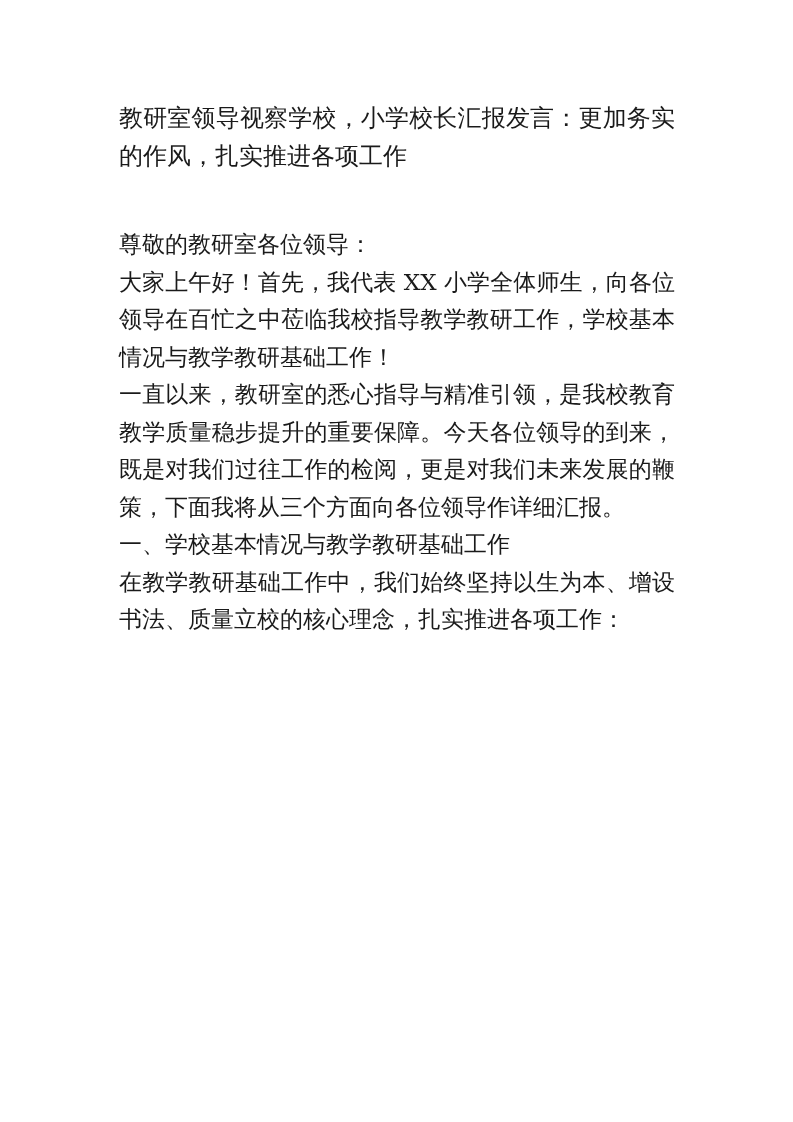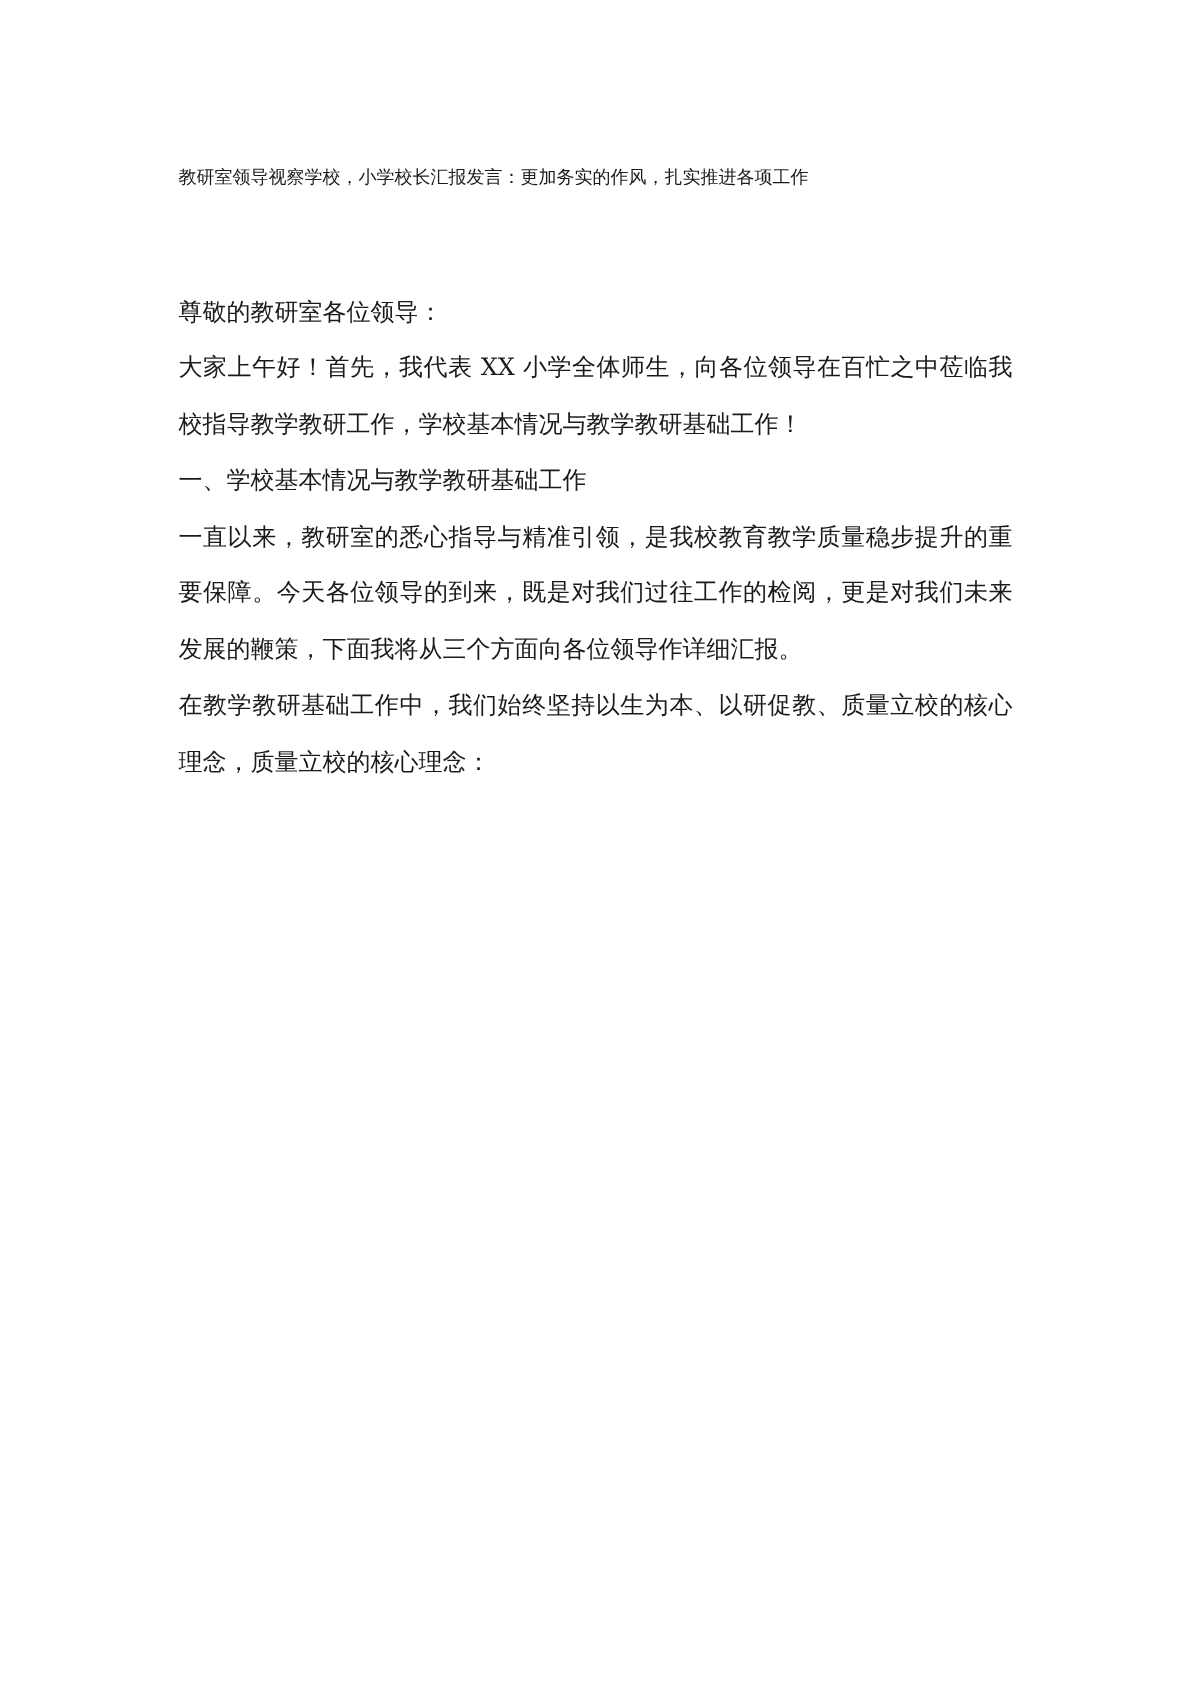--- a/index.html
+++ b/index.html
@@ -15,41 +15,41 @@
       font-family: "DejaVu Serif", "Liberation Serif", serif;
       color: #1a1a1a;
     }
     .page {
       position: absolute;
       left: 119px;
       top: 100px;
       width: 556px;
     }
     .title {
-      font-size: 12px;
+      font-size: 24px;
       line-height: 37.5px;
       margin: 0;
       font-weight: normal;
       text-align: justify;
     }
     .gap {
       height: 51px;
     }
     .para {
-      font-size: 16px;
+      font-size: 23px;
       line-height: 37.5px;
       margin: 0;
       text-align: justify;
       text-align-last: left;
     }
   </style>
 </head>
 <body>
 
 <div class="page">
   <h1 class="title">教研室领导视察学校，小学校长汇报发言：更加务实的作风，扎实推进各项工作</h1>
   <div class="gap"></div>
   <p class="para">尊敬的教研室各位领导：</p>
   <p class="para">大家上午好！首先，我代表 XX 小学全体师生，向各位领导在百忙之中莅临我校指导教学教研工作，学校基本情况与教学教研基础工作！</p>
+  <p class="para">一直以来，教研室的悉心指导与精准引领，是我校教育教学质量稳步提升的重要保障。今天各位领导的到来，既是对我们过往工作的检阅，更是对我们未来发展的鞭策，下面我将从三个方面向各位领导作详细汇报。</p>
   <p class="para">一、学校基本情况与教学教研基础工作</p>
-  <p class="para">一直以来，教研室的悉心指导与精准引领，是我校教育教学质量稳步提升的重要保障。今天各位领导的到来，既是对我们过往工作的检阅，更是对我们未来发展的鞭策，下面我将从三个方面向各位领导作详细汇报。</p>
-  <p class="para">在教学教研基础工作中，我们始终坚持以生为本、以研促教、质量立校的核心理念，质量立校的核心理念：</p>
+  <p class="para">在教学教研基础工作中，我们始终坚持以生为本、增设书法、质量立校的核心理念，扎实推进各项工作：</p>
 </div>
 
 </body></html>

